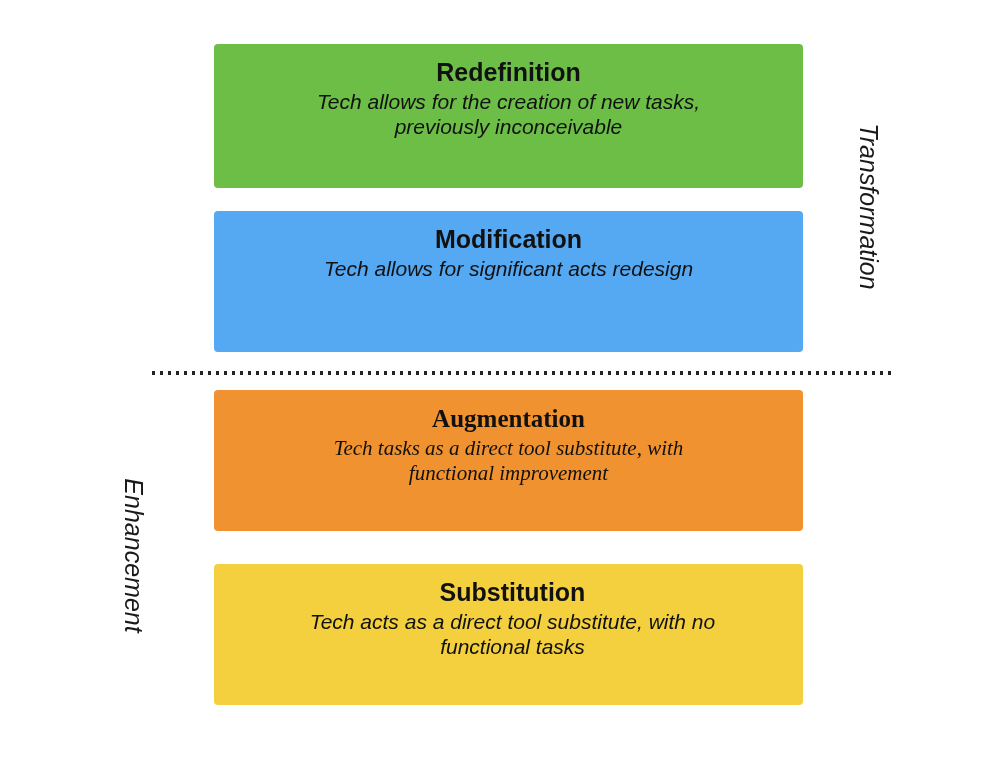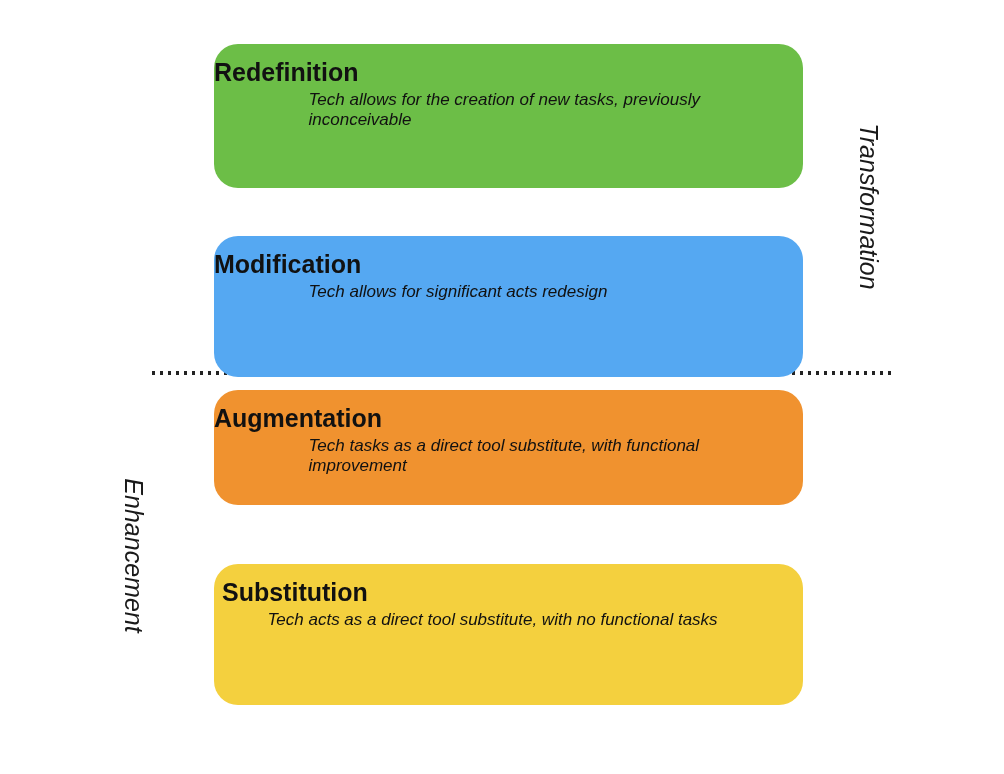--- a/index.html
+++ b/index.html
@@ -12,36 +12,37 @@
     position: relative;
     width: 1004px;
     height: 774px;
     background: #ffffff;
     overflow: hidden;
   }
   .box {
     position: absolute;
     left: 214px;
     width: 589px;
-    border-radius: 24px;
+    border-radius: 4px;
     box-sizing: border-box;
+    text-align: center;
     color: #111111;
     padding-top: 13px;
   }
   .box-0 { top: 44px;  height: 144px; }
-  .box-1 { top: 236px; height: 141px; }
-  .box-2 { top: 390px; height: 115px; }
+  .box-1 { top: 211px; height: 141px; }
+  .box-2 { top: 390px; height: 141px; font-family: Liberation Serif, serif; }
   .box-3 { top: 564px; height: 141px; }
   .box .title {
     font-size: 25px;
     font-weight: bold;
     line-height: 1.25;
   }
   .box .desc {
-    font-size: 17px;
+    font-size: 21px;
     font-style: italic;
     line-height: 1.18;
     margin: 2px auto 0 auto;
   }
   .box-0 .desc, .box-1 .desc, .box-2 .desc { max-width: 400px; }
   .box-3 .desc { max-width: 490px; }
   .divider {
     position: absolute;
     left: 152px;
     top: 371px;

